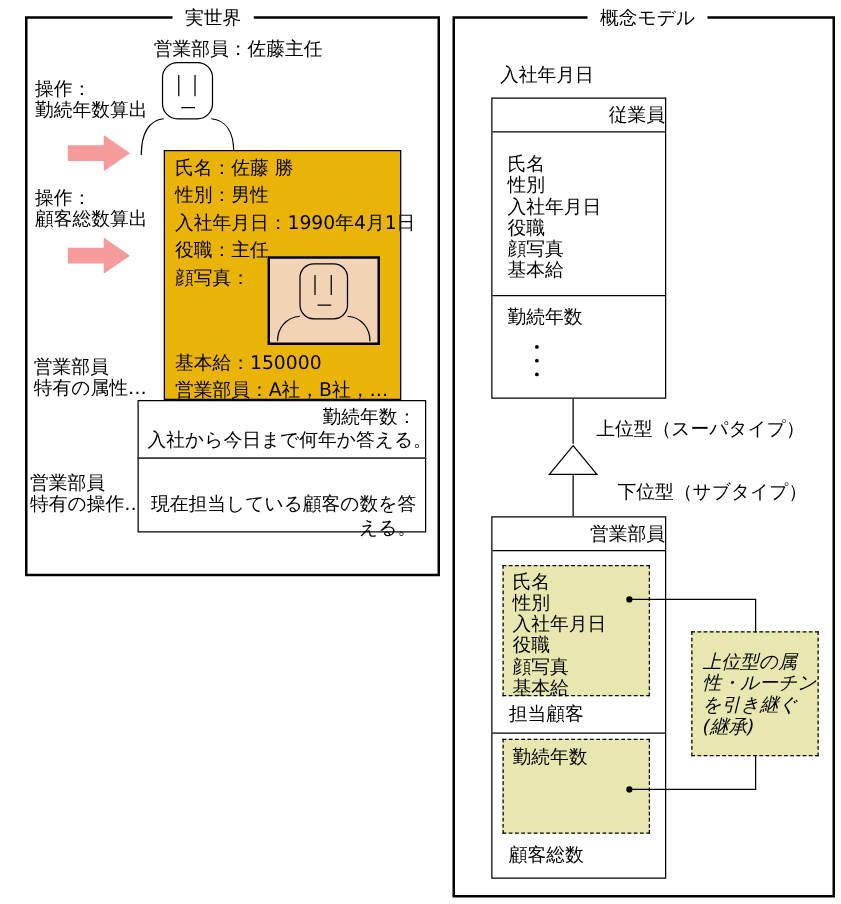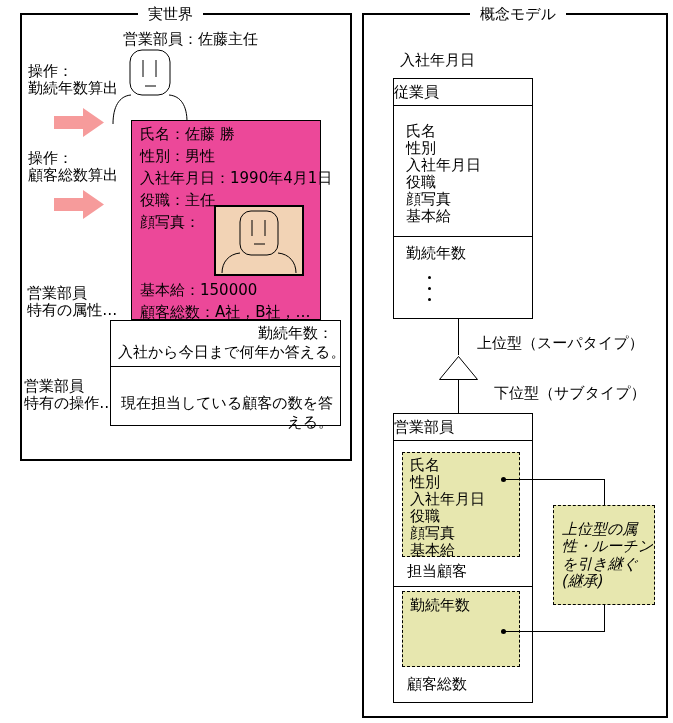--- a/index.html
+++ b/index.html
@@ -34,41 +34,41 @@
   .attr-note { left: 5px; top: 270px; }
   .ops-note  { left: 2px; top: 363px; }
   .block-arrow {
     position: absolute; width: 50px; height: 29px; background: #F69B9B;
     clip-path: polygon(0 28%, 58% 28%, 58% 0, 100% 50%, 58% 100%, 58% 72%, 0 72%);
   }
   .arrow-1 { left: 32px; top: 93px; }
   .arrow-2 { left: 32px; top: 175px; }
   .profile-card {
     position: absolute; left: 109px; top: 105px; width: 190px; height: 200px;
-    border: 1px solid #000; background: #ec4899; padding: 2px 0 0 8px;
+    border: 1px solid #000; background: #eab308; padding: 2px 0 0 8px;
   }
   .profile-card .card-line { line-height: 22px; white-space: nowrap; }
   .photo {
     position: absolute; left: 82px; top: 84px; width: 90px; height: 71px;
     border: 2px solid #000; background: #F2D3B5;
   }
   .card-block2 { position: absolute; left: 8px; top: 158px; line-height: 22px; white-space: nowrap; }
   .opbox {
     position: absolute; left: 88px; width: 231px;
     border: 1px solid #000; background: #fff; padding: 3px 7px 0 7px; text-align: right;
   }
   .opbox div { line-height: 19px; white-space: nowrap; }
   .opbox-1 { top: 305px; height: 47px; }
   .opbox-2 { top: 351px; height: 60px; }
   .opbox-2 .op-desc { white-space: normal; margin-top: 24px; }
 
   
   .adt-label { left: 36px; top: 36px; white-space: nowrap; }
   .typebox { position: absolute; left: 29px; width: 140px; border: 1px solid #000; background: #fff; }
-  .typebox-header { height: 27px; line-height: 26px; text-align: left; border-bottom: 1px solid #000; }
+  .typebox-header { height: 27px; line-height: 26px; text-align: right; border-bottom: 1px solid #000; }
   .employee-box { top: 63px; height: 241px; }
   .employee-attrs { height: 131px; border-bottom: 1px solid #000; padding: 17px 0 0 12px; }
   .employee-routines { padding: 8px 0 0 12px; }
   .vdots { margin: 14px 0 0 22px; }
   .vdots i { display: block; width: 3px; height: 3px; background: #000; border-radius: 50%; margin-bottom: 8px; }
   .conn { position: absolute; background: #000; }
   .vline-top    { left: 94px; top: 304px; width: 1px; height: 36px; }
   .vline-bottom { left: 94px; top: 365px; width: 1px; height: 33px; }
   .tri-svg { left: 74px; top: 340px; }
   .supertype-label { left: 113px; top: 319px; white-space: nowrap; }
@@ -149,21 +149,21 @@
           <line x1="36" y1="13" x2="36" y2="29" stroke="#000" stroke-width="1"></line>
           <line x1="49" y1="13" x2="49" y2="29" stroke="#000" stroke-width="1"></line>
           <line x1="38" y1="37" x2="49" y2="37" stroke="#000" stroke-width="1"></line>
           <path d="M6,66 C6,55 13,47 24,46" fill="none" stroke="#000" stroke-width="1"></path>
           <path d="M62,46 C73,47 80,55 80,66" fill="none" stroke="#000" stroke-width="1"></path>
         </svg>
       </div>
 
       <div class="card-block2">
         <div>基本給：150000</div>
-        <div>顧客総数：A社，B社，…</div>
+        <div>営業部員：A社，B社，…</div>
       </div>
     </div>
 
     <div class="opbox opbox-1">
       <div class="op-title">勤続年数：</div>
       <div class="op-desc">入社から今日まで何年か答える。</div>
     </div>
     <div class="opbox opbox-2">
       <div class="op-desc">現在担当している顧客の数を答える。</div>
     </div>

